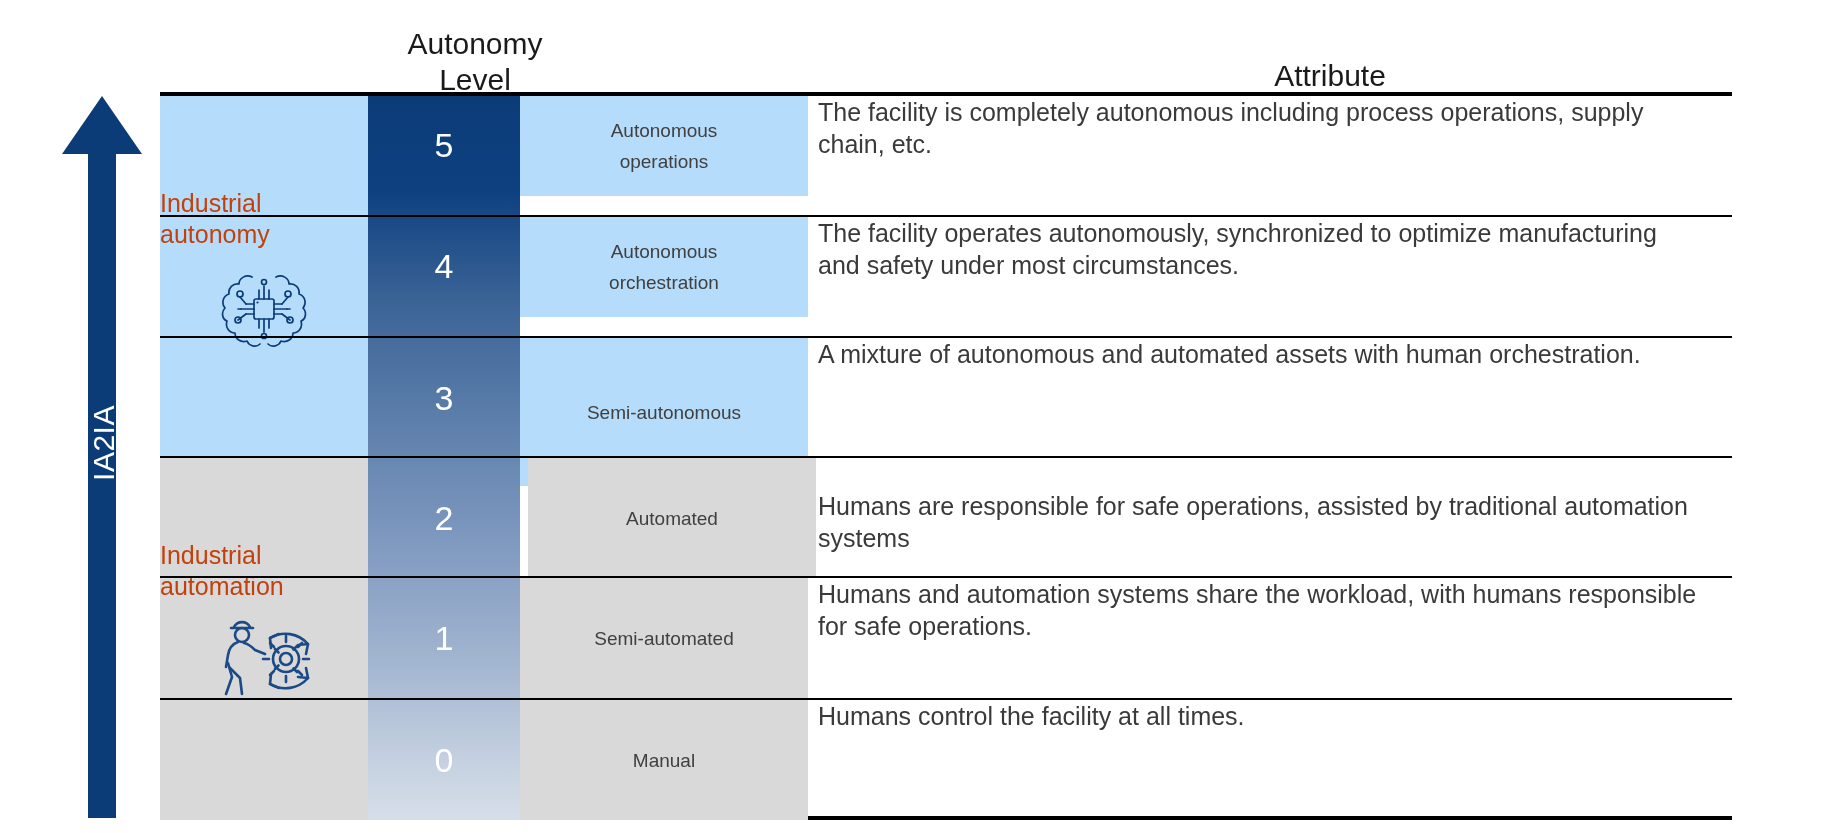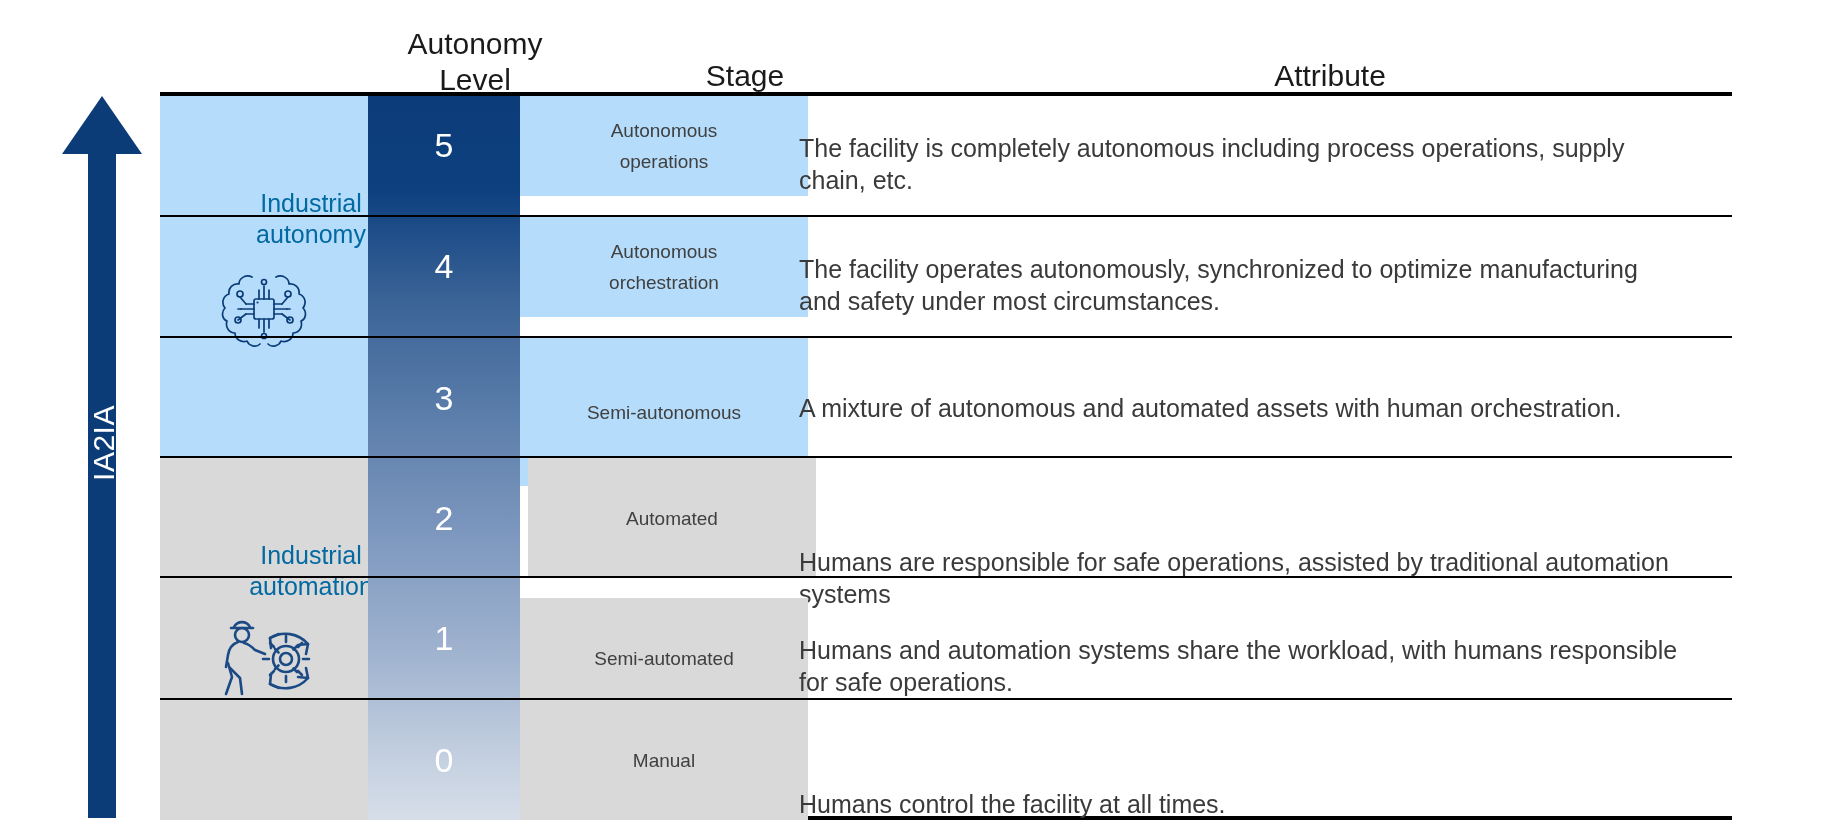--- a/index.html
+++ b/index.html
@@ -25,49 +25,48 @@
     transform:rotate(-90deg);transform-origin:center center;
   }
 
   
   .table{position:absolute;left:160px;top:96px;width:1572px;}
   .rule-top{position:absolute;left:160px;top:92px;width:1572px;height:4px;background:#000;}
   .rule-bottom{position:absolute;left:160px;top:816px;width:1572px;height:4px;background:#000;}
 
   
   .band{position:absolute;left:0;width:208px;z-index:1;}
-  .band-inner{position:absolute;left:0;width:100%;text-align:center;font-size:25px;line-height:31px;color:#0369a1;padding-left:47px;}
+  .band-inner{position:absolute;left:0;width:100%;font-size:25px;line-height:31px;color:#c2410c;}
   .band-icon{position:absolute;left:0;width:100%;display:flex;justify-content:center;}
 
   
   .levelgrad{
     position:absolute;left:208px;top:0;width:152px;height:724px;z-index:1;
     background:linear-gradient(to bottom,#0c3c78 0%,#0e4080 13%,#3a6396 28%,#5d7fab 45%,#7e98bf 61%,#a2b5d0 78%,#c3cfe0 91%,#d6dee9 100%);
   }
   .levelnum{position:absolute;left:208px;width:152px;height:99.5px;display:flex;align-items:center;
             justify-content:center;color:#fff;font-size:34px;z-index:3;}
 
   .stagecell{position:absolute;left:360px;width:288px;height:99.5px;display:flex;align-items:center;
              justify-content:center;text-align:center;font-size:19px;line-height:31px;color:#404040;z-index:2;}
-  .attrcell{position:absolute;left:617px;width:924px;height:99.5px;display:flex;align-items:flex-end;
+  .attrcell{position:absolute;left:636px;width:924px;height:99.5px;display:flex;align-items:flex-start;
             z-index:2;}
   .attrcell span{display:block;font-size:25px;line-height:32px;color:#3a3a3a;padding-left:22px;padding-right:20px;}
 
   .divline{position:absolute;left:0;width:1572px;height:2px;background:#000;z-index:5;}
 </style>
 </head>
 <body>
 
 <div class="canvas">
 
   <div class="hdr" id="hdr-autonomy">
     <div>Autonomy</div>
     <div>Level</div>
   </div>
-  <div class="hdr" id="hdr-stage">Stage</div>
   <div class="hdr" id="hdr-attr">Attribute</div>
 
   <div class="arrow">
     <svg width="80" height="722" viewBox="0 0 80 722">
       <polygon points="40,0 80,58 54,58 54,722 26,722 26,58 0,58" fill="#0c3c78"></polygon>
     </svg>
     <div class="arrow-label">IA2IA</div>
   </div>
 
   <div class="rule-top"></div>
@@ -175,21 +174,21 @@
       <div>
         <div>Automated</div>
       </div>
     </div>
     <div class="levelnum" style="top:362px;height:120px;">2</div>
     <div class="attrcell" style="top:362px;height:120px;margin-top:32px;">
       <span>Humans are responsible for safe operations, assisted by traditional automation systems</span>
     </div>
 
     <div class="divline" style="top:480px;"></div>
-    <div class="stagecell" style="top:482px;background:#d9d9d9;height:120px;margin-top:20px;">
+    <div class="stagecell" style="top:482px;background:#d9d9d9;height:120px;">
       <div>
         <div>Semi-automated</div>
       </div>
     </div>
     <div class="levelnum" style="top:482px;height:120px;">1</div>
     <div class="attrcell" style="top:482px;height:120px;">
       <span>Humans and automation systems share the workload, with humans responsible for safe operations.</span>
     </div>
 
     <div class="divline" style="top:602px;"></div>

